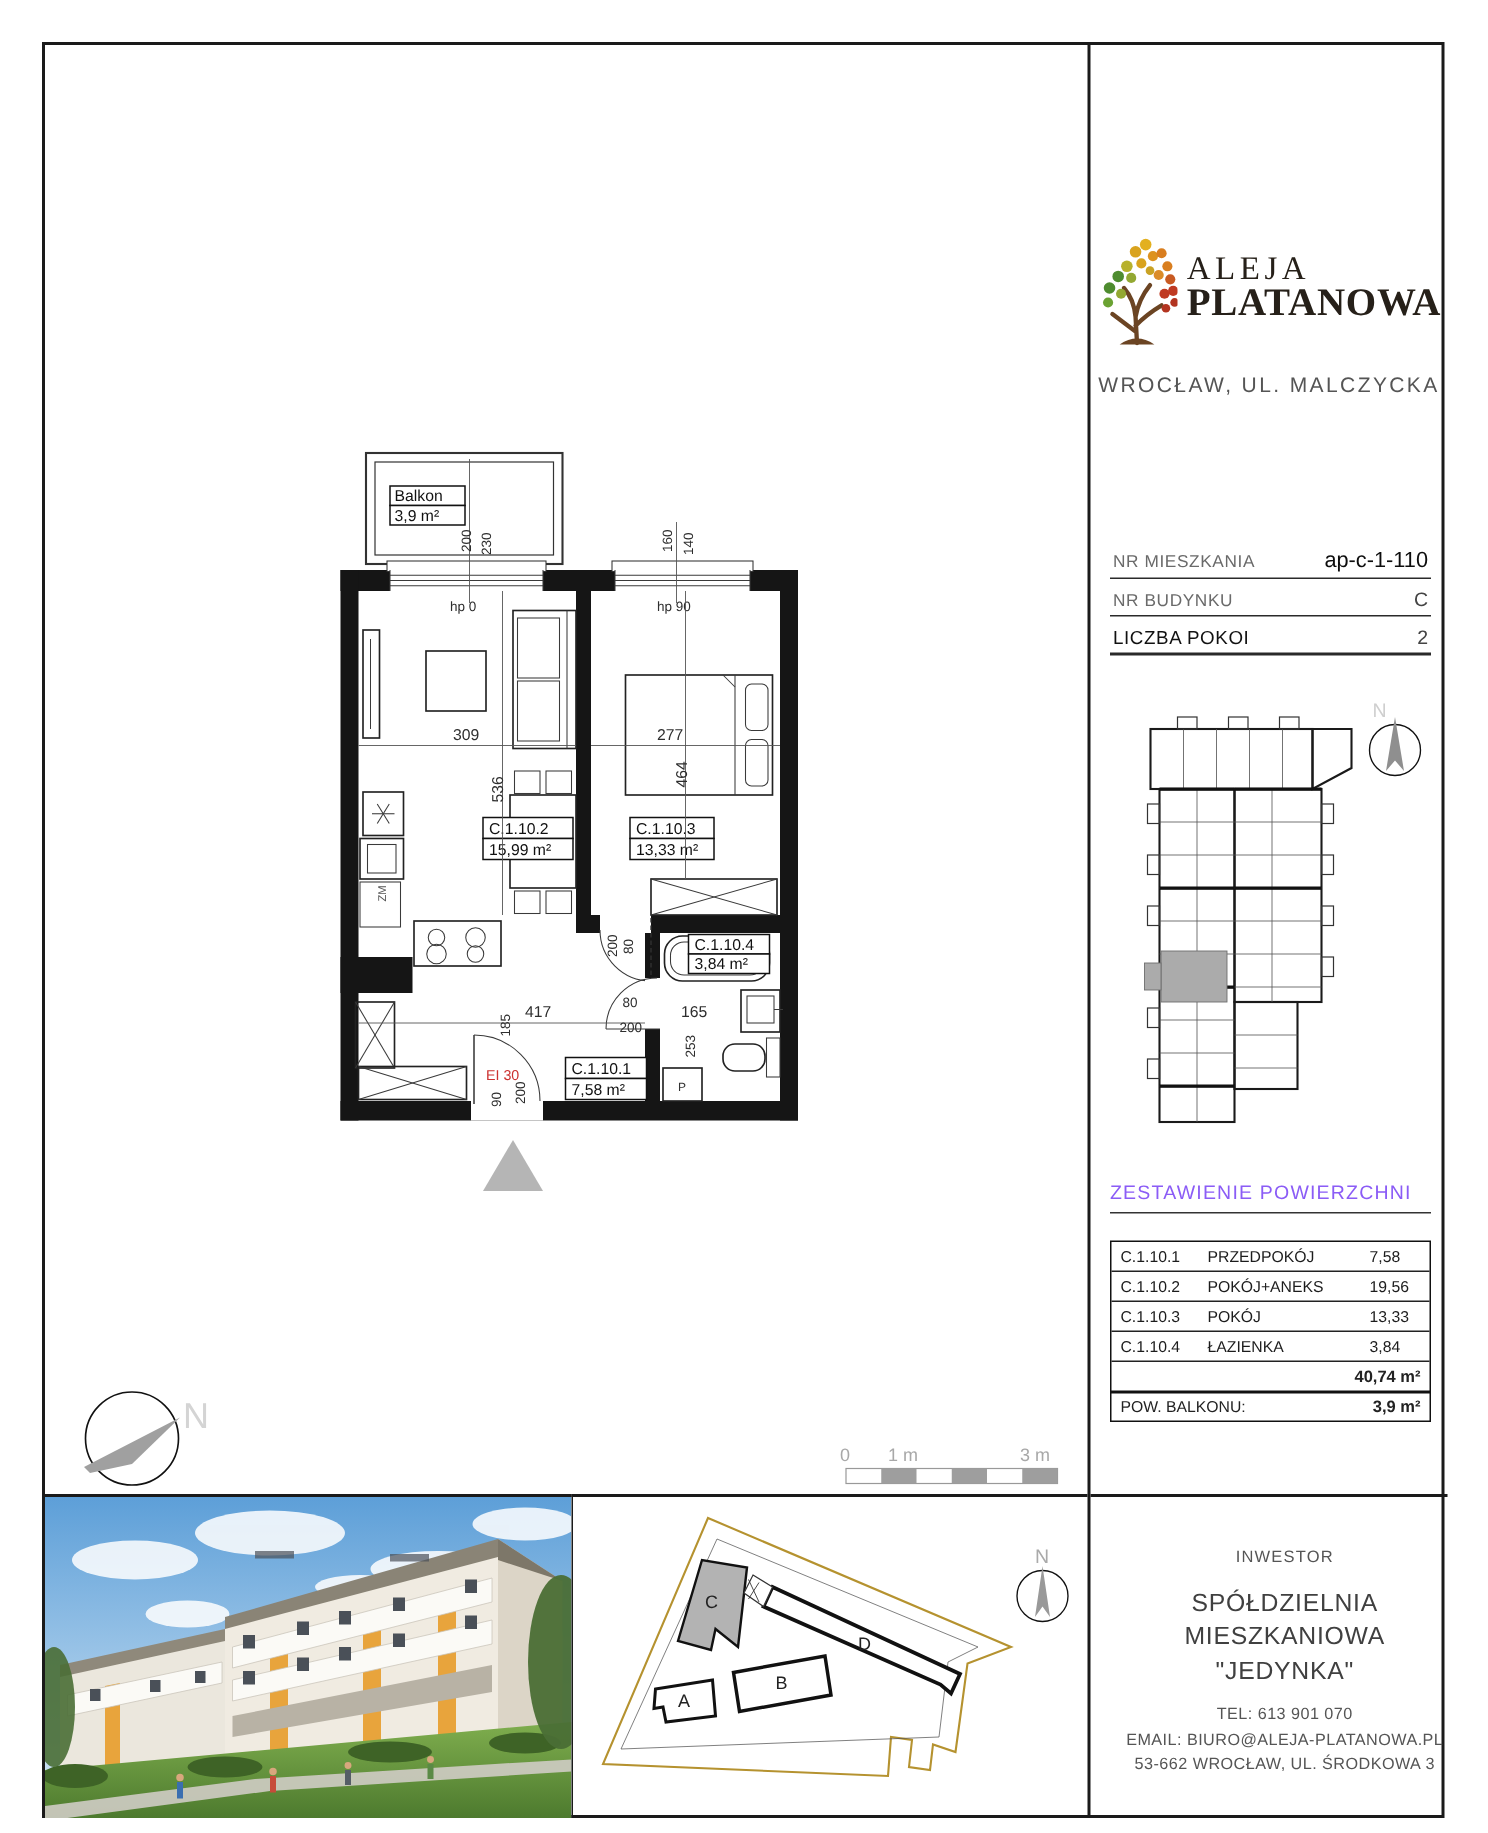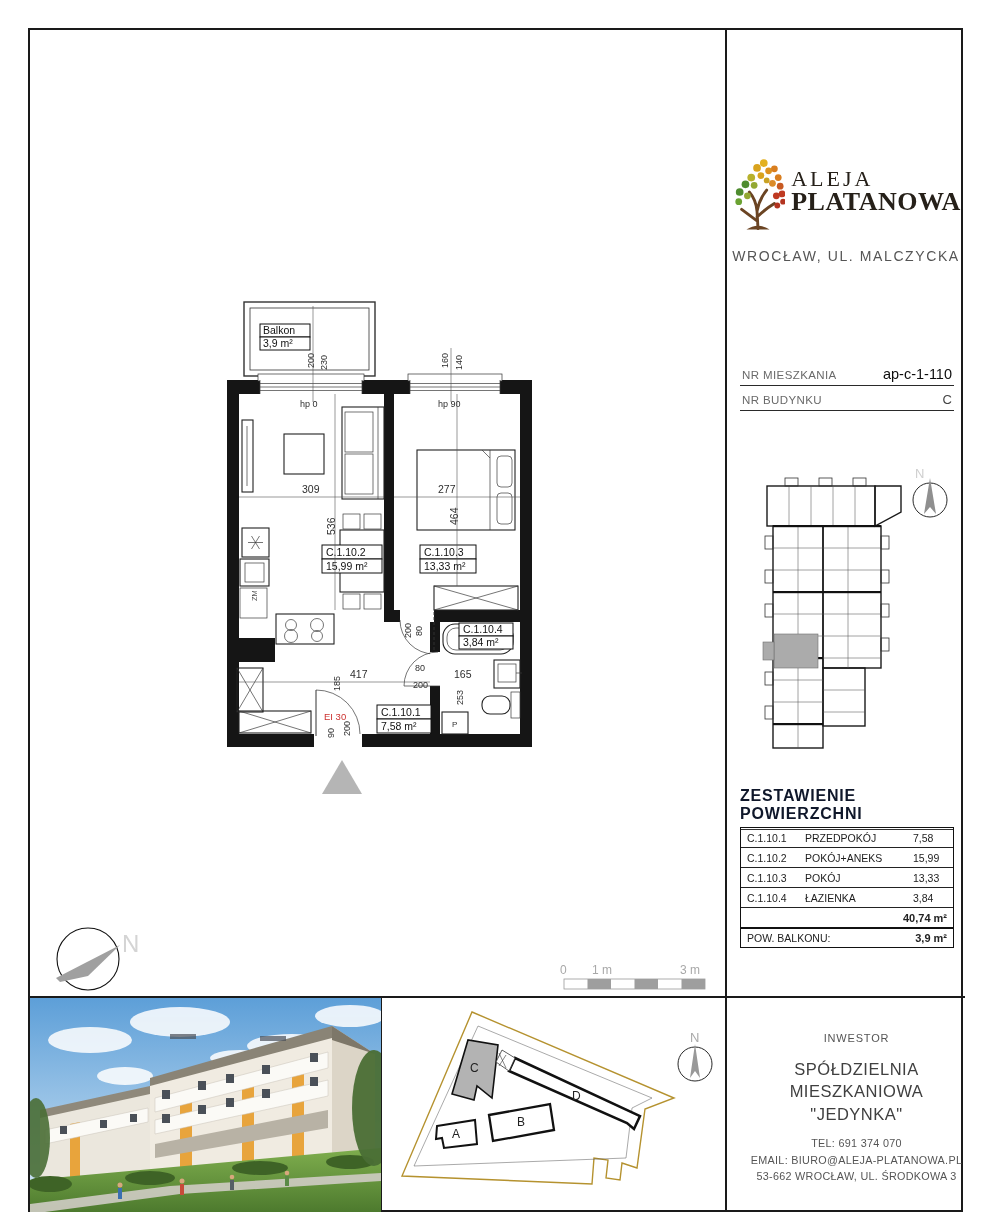--- a/index.html
+++ b/index.html
@@ -28,21 +28,21 @@
   .logo-t2{font-size:26px;letter-spacing:0.5px;font-weight:600;}
   .logo-sub{margin-top:16px;text-align:center;font-size:14px;color:#555;letter-spacing:1.6px;}
   .info-table{position:absolute;top:330px;left:13px;right:11px;}
   .info-row{display:flex;justify-content:space-between;align-items:baseline;border-bottom:1.4px solid #2a2a2a;padding:6px 2px 3px 2px;}
   .info-row .lbl{font-size:11.5px;color:#6a6a6a;letter-spacing:.4px;}
   .info-row .val{font-size:13px;color:#444;}
   .info-row.first .val{font-weight:normal;font-size:14.5px;color:#0d0d0d;}
   .info-row.last{border-bottom-width:2px;}
   .info-row.last .lbl{color:#111;font-size:12.5px;}
   .bplan{position:absolute;top:430px;left:0;}
-  .areas-title{position:absolute;top:757px;left:13px;right:11px;font-size:16px;color:#0f172a;letter-spacing:.8px;border-bottom:1.4px solid #333;padding-bottom:6px;font-weight:bold;}
+  .areas-title{position:absolute;top:757px;left:13px;right:11px;font-size:13px;color:#8b5cf6;letter-spacing:.8px;border-bottom:1.4px solid #333;padding-bottom:6px;}
   .areas-table{position:absolute;top:797px;left:13px;right:11px;border:1.5px solid #111;}
   .a-row{display:grid;grid-template-columns:58px 1fr 46px;border-bottom:1px solid #222;font-size:10.5px;color:#1c1c1c;}
   .a-row span{padding:4px 4px 3px 6px;}
   .a-total{display:block;text-align:right;font-weight:bold;font-size:11px;padding:4px 6px 3px;}
   .balc-row{position:absolute;top:898px;left:13px;right:11px;border:1.6px solid #111;display:flex;justify-content:space-between;font-size:10.5px;padding:3px 6px;box-sizing:border-box;}
   .balc-row .bv{font-weight:bold;font-size:11px;}
   
   .photo-cell{left:0;top:966px;width:351px;height:214px;border-top:2px solid #1a1a1a;overflow:hidden;}
   .map-cell{left:351px;top:966px;width:344px;height:214px;border-top:2px solid #1a1a1a;border-left:1.5px solid #1a1a1a;box-sizing:border-box;}
   .investor{position:absolute;top:966px;left:0;right:0;bottom:0;border-top:2px solid #1a1a1a;text-align:center;padding-left:21px;}
@@ -309,20 +309,24 @@
 
     <div class="info-table">
       <div class="info-row first">
         <span class="lbl">NR MIESZKANIA</span>
           <span class="val">ap-c-1-110</span>
       </div>
       <div class="info-row">
         <span class="lbl">NR BUDYNKU</span>
           <span class="val">C</span>
       </div>
+      <div class="info-row last">
+        <span class="lbl">LICZBA POKOI</span>
+          <span class="val">2</span>
+      </div>
     </div>
 
     <svg class="bplan" width="238" height="305" viewBox="0 0 238 305">
       <g stroke="#1a1a1a" fill="none" stroke-width="1.4">
         <rect x="40" y="26" width="108" height="40"></rect>
         <polygon points="148,26 174,26 174,52 148,66"></polygon>
         <rect x="46" y="66" width="50" height="222"></rect>
         <rect x="96" y="66" width="58" height="142"></rect>
         <rect x="96" y="208" width="42" height="58"></rect>
       </g>
@@ -386,21 +390,21 @@
 
     <div class="areas-table">
       <div class="a-row">
         <span>C.1.10.1</span>
           <span>PRZEDPOKÓJ</span>
           <span>7,58</span>
       </div>
       <div class="a-row">
         <span>C.1.10.2</span>
           <span>POKÓJ+ANEKS</span>
-          <span>15,99</span>
+          <span>19,56</span>
       </div>
       <div class="a-row">
         <span>C.1.10.3</span>
           <span>POKÓJ</span>
           <span>13,33</span>
       </div>
       <div class="a-row">
         <span>C.1.10.4</span>
           <span>ŁAZIENKA</span>
           <span>3,84</span>
@@ -413,21 +417,21 @@
         <span class="bv">3,9 m²</span>
     </div>
 
     <div class="investor">
       <div class="inv-head">INWESTOR</div>
       <div class="inv-name">
         <div>SPÓŁDZIELNIA</div>
         <div>MIESZKANIOWA "JEDYNKA"</div>
       </div>
       <div class="inv-contact">
-        <div>TEL:  691 374 070</div>
+        <div>TEL:  613 901 070</div>
         <div>EMAIL: BIURO@ALEJA-PLATANOWA.PL</div>
         <div>53-662 WROCŁAW, UL. ŚRODKOWA 3</div>
       </div>
     </div>
   </div>
 
   <div class="abs photo-cell">
     <svg width="351" height="214" viewBox="0 0 351 214">
       <defs>
         <linearGradient id="sky" x1="0" y1="0" x2="0" y2="1">

